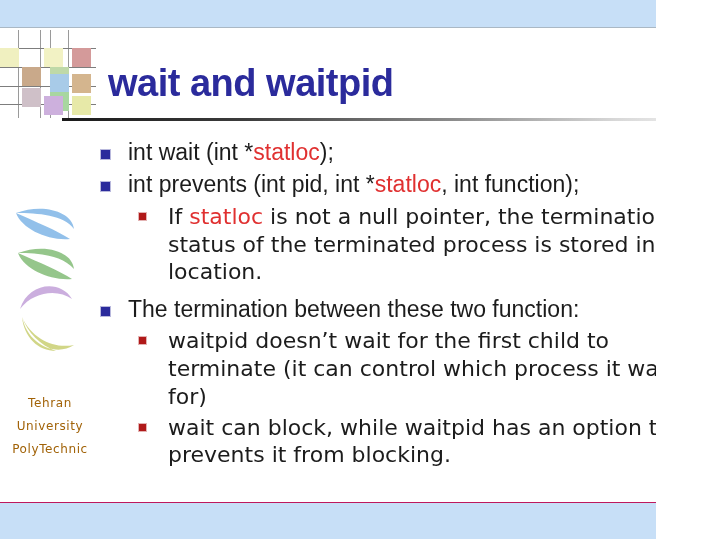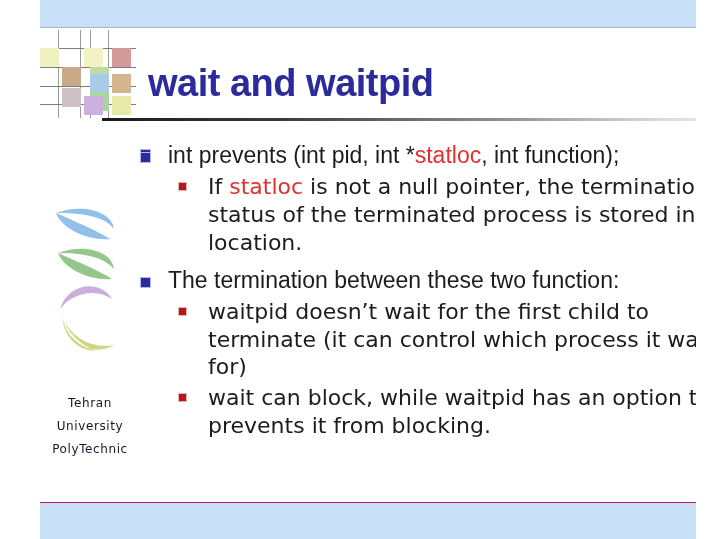--- a/index.html
+++ b/index.html
@@ -9,21 +9,20 @@
   }
   body {
     font-family: "Liberation Sans", sans-serif;
   }
   .slide {
     position: relative;
     width: 656px;
     height: 539px;
     background: #ffffff;
     overflow: hidden;
-    margin-left: 40px;
   }
 
   
   .top-bar {
     position: absolute;
     left: 0; top: 0;
     width: 720px; height: 27px;
     background: #c7dff7;
     border-bottom: 1px solid #aab8c4;
   }
@@ -95,21 +94,21 @@
     width: 76px;
     height: 170px;
   }
   .logo svg { display: block; }
   .logo-text {
     position: absolute;
     left: 0;
     top: 392px;
     width: 100px;
     text-align: center;
-    color: #0f172a;
+    color: #a16207;
     font-size: 12px;
     font-family: "DejaVu Sans", sans-serif;
     line-height: 23px;
     letter-spacing: .6px;
   }
   .logo-text div { white-space: nowrap; }
 
   
   .content {
     position: absolute;
@@ -198,21 +197,21 @@
     </svg>
   </div>
 
   <div class="logo-text">
     <div>Tehran</div>
     <div>University</div>
     <div>PolyTechnic</div>
   </div>
 
   <div class="content" id="content">
-      <div class="b1"><span class="marker"></span></div>
+      <div class="b1"><span class="marker"></span><span><span>int wait (int *</span><span class="red">statloc</span><span>);</span></span></div>
       <div class="b1"><span class="marker"></span><span><span>int prevents (int pid, int *</span><span class="red">statloc</span><span>, int function);</span></span></div>
       <div class="b2"><span class="marker"></span><span><span>If </span><span class="red">statloc</span><span> is not a null pointer, the termination status of the terminated process is stored in this location.</span></span></div>
       <div class="spacer-sm"></div>
       <div class="b1"><span class="marker"></span><span><span>The termination between these two function:</span></span></div>
       <div class="b2"><span class="marker"></span><span><span>waitpid doesn’t wait for the first child to terminate (it can control which process it waits for)</span></span></div>
       <div class="b2"><span class="marker"></span><span><span>wait can block, while waitpid has an option that prevents it from blocking.</span></span></div>
     </div>
 
   <div class="bottom-bar">
     <div class="page-number">40</div>

